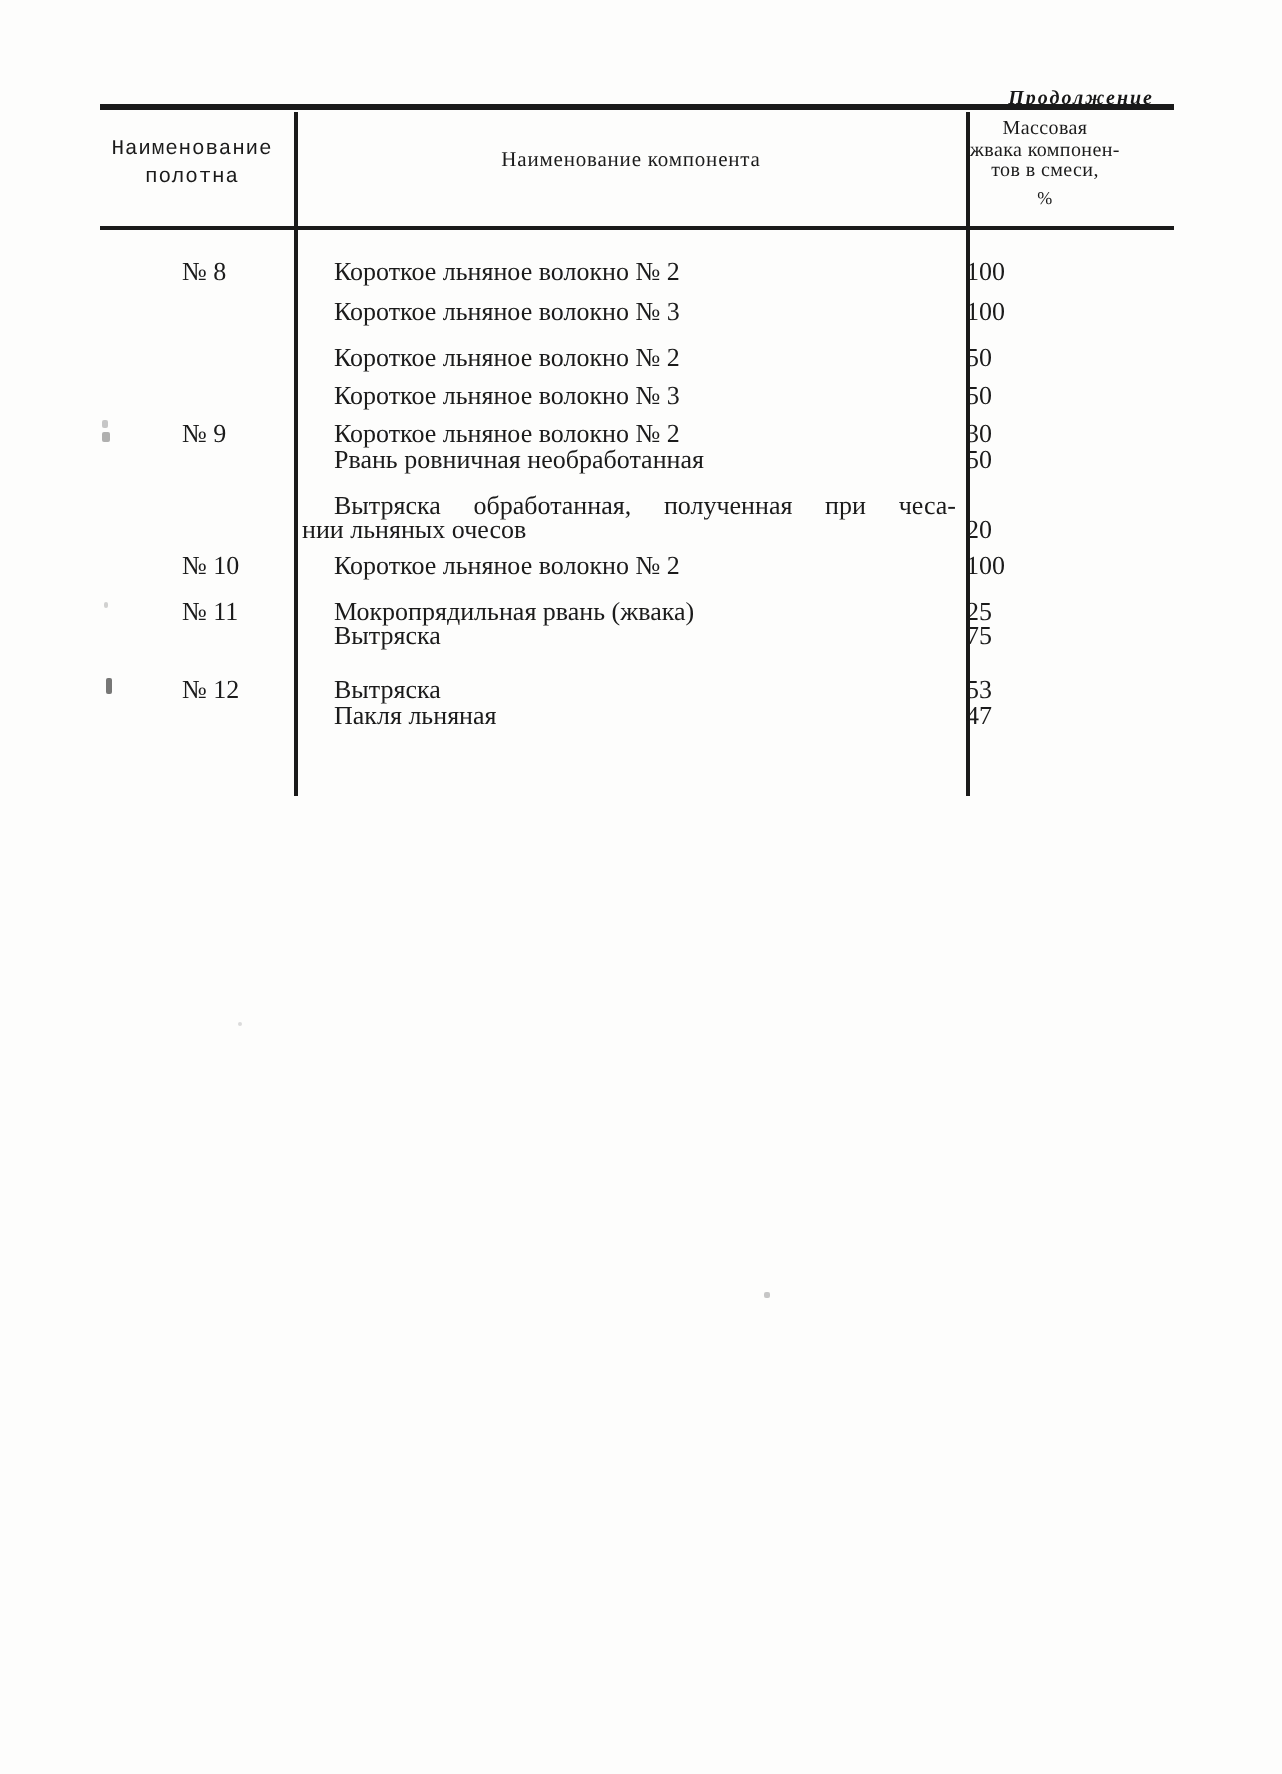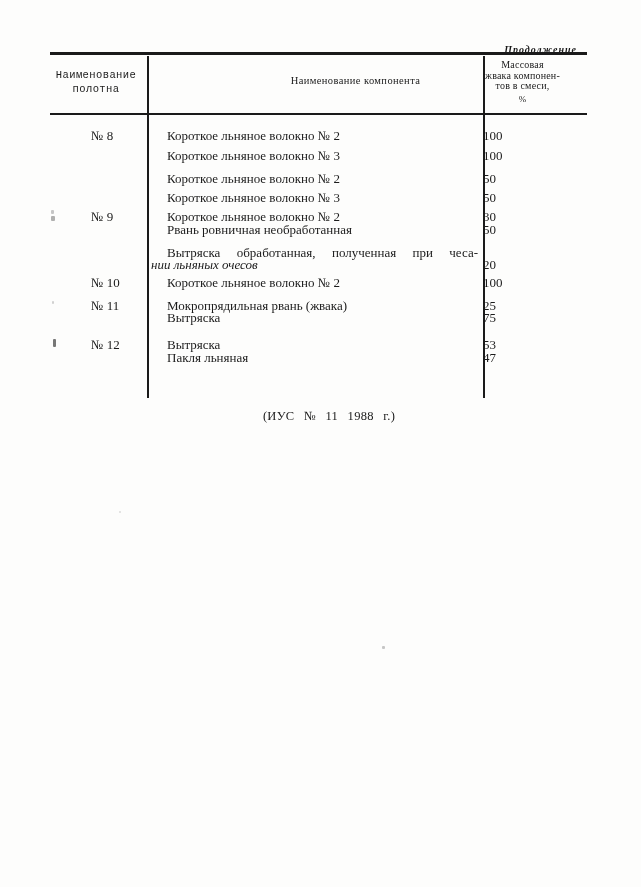--- a/index.html
+++ b/index.html
@@ -22,31 +22,31 @@
   .rule{position:absolute;background:#1a1a1a;}
   .rule-top{left:50px;top:52px;width:537px;height:2.5px;}
   .rule-head{left:50px;top:113px;width:537px;height:1.7px;}
   .vline{position:absolute;background:#1a1a1a;width:1.6px;top:56px;height:342px;}
   .v1{left:147px;}
   .v2{left:483px;}
 
   
   .th{position:absolute;text-align:center;color:#1b1b1b;}
   .th1{left:40px;top:68px;width:112px;font-size:10.5px;line-height:14px;letter-spacing:0.4px;font-family:Liberation Mono, monospace;}
-  .th2{left:147px;top:74px;width:337px;font-size:10.5px;line-height:14px;letter-spacing:0.4px;margin-left:40px;}
+  .th2{left:147px;top:74px;width:337px;font-size:10.5px;line-height:14px;letter-spacing:0.4px;}
   .th3{left:472px;top:60px;width:101px;font-size:10px;line-height:10.5px;letter-spacing:0.2px;}
   .th3 .pct{font-size:9px;margin-top:2px;}
 
   
   .trow{position:absolute;left:0;width:641px;height:16px;font-size:13px;line-height:13px;white-space:nowrap;}
   .c1{position:absolute;left:91px;}
   .c2{position:absolute;left:167px;}
   .c3{position:absolute;left:483px;width:46px;text-align:left;}
   .c2j{position:absolute;left:167px;width:311px;text-align:justify;text-align-last:justify;white-space:normal;height:14px;overflow:hidden;}
-  .c2c{position:absolute;left:151px;font-style:italic;}
+  .c2c{position:absolute;left:151px;}
 
   
   .footer{position:absolute;left:229px;top:409px;width:200px;text-align:center;font-size:12.5px;word-spacing:6px;letter-spacing:0.3px;white-space:nowrap;}
 
   
   .art{position:absolute;background:#8f8f8f;border-radius:1px;}
   .a1{left:51px;top:210px;width:3px;height:4px;opacity:.5;}
   .a2{left:51px;top:216px;width:4px;height:5px;opacity:.7;}
   .a3{left:52px;top:301px;width:2px;height:3px;opacity:.4;}
   .a4{left:53px;top:339px;width:3px;height:8px;opacity:.75;background:#4a4a4a;}
@@ -131,21 +131,20 @@
     <span class="c1">№ 12</span>
     <span class="c2">Вытряска</span>
     <span class="c3">53</span>
   </div>
   <div class="trow" style="top:351px">
     <span class="c1"></span>
     <span class="c2">Пакля льняная</span>
     <span class="c3">47</span>
   </div>
 
-  <div class="footer">(ИУС № 11 1988 г.)</div>
 
   <div class="art a1"></div>
   <div class="art a2"></div>
   <div class="art a3"></div>
   <div class="art a4"></div>
   <div class="art a5"></div>
   <div class="art a6"></div>
 
 </div>
 

